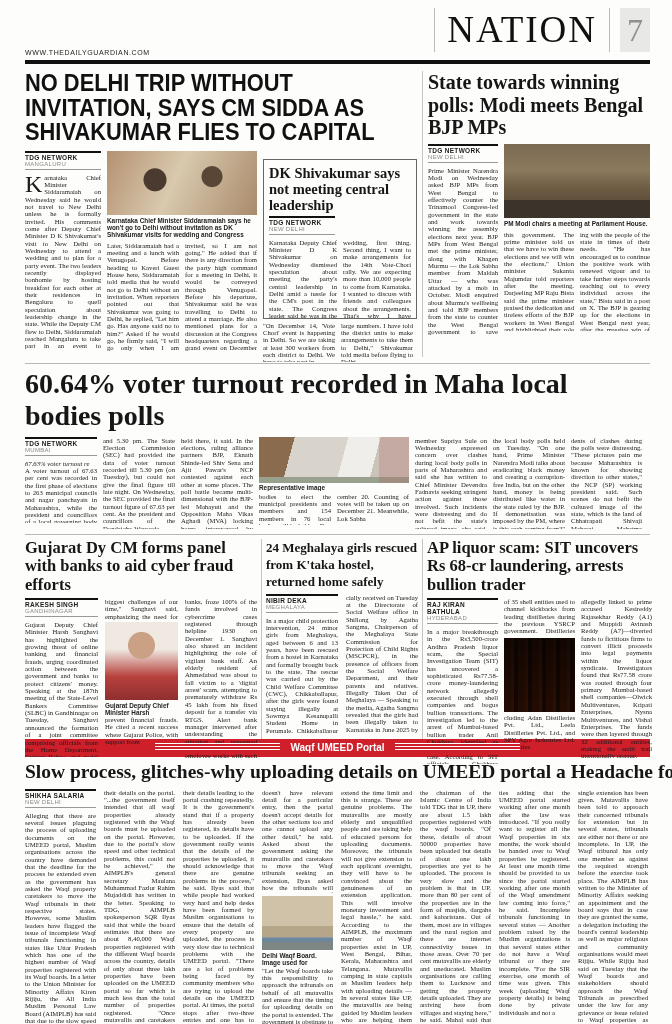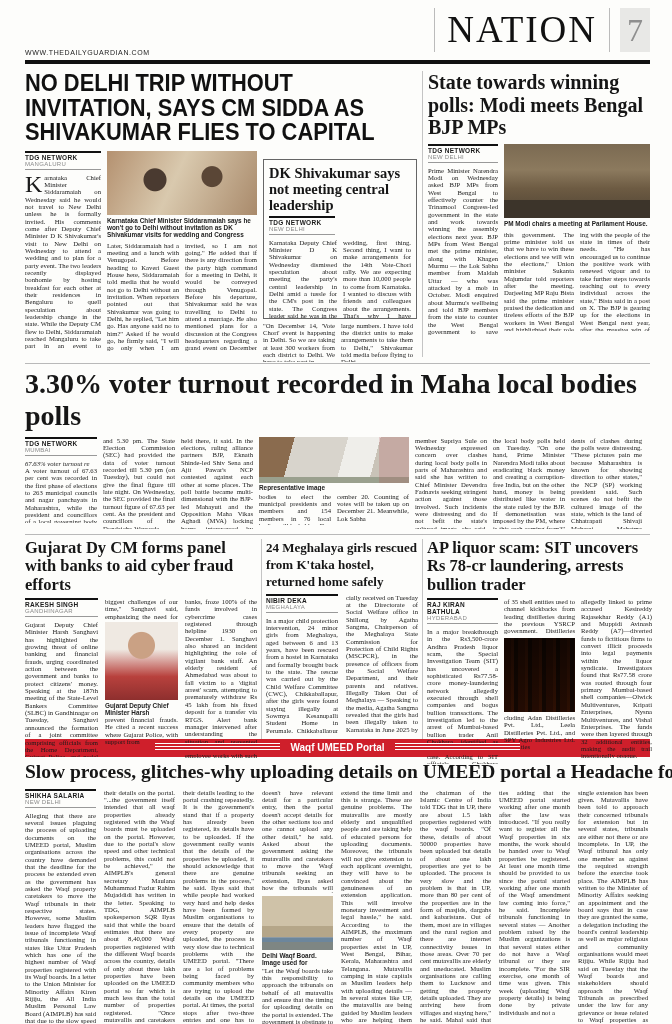--- a/index.html
+++ b/index.html
@@ -124,21 +124,21 @@
               <div class="col bt" style="width:70px;height:100px;margin-left:6px;">ing with the people of the state in times of their needs. "He has encouraged us to continue the positive work with renewed vigour and to take further steps towards reaching out to every individual across the state," Bista said in a post on X. The BJP is gearing up for the elections in West Bengal next year, after the massive win of the BJP-JD(U) alliance in Bihar.</div>
             </div>
           </div>
         </div>
       </div>
     </div>
 
     <div class="hrule" style="margin:6px 0 4px;"></div>
 
     <div>
-      <div class="h-serif" style="font-size:28px;line-height:32px;">3.30% voter turnout recorded in Maha local bodies polls</div>
+      <div class="h-serif" style="font-size:28px;line-height:32px;">60.64% voter turnout recorded in Maha local bodies polls</div>
       <div class="row" style="margin-top:5px;height:92px;">
         <div class="col" style="width:72px;">
           <div class="byl">
             <span class="nm">TDG NETWORK</span>
             <span class="loc">MUMBAI</span>
           </div>
           <div class="bt" style="font-style:italic;">67.63% voter turnout re</div>
           <div class="bt" style="height:56px;">A voter turnout of 67.63 per cent was recorded in the first phase of elections to 263 municipal councils and nagar panchayats in Maharashtra, while the president and councillors of a local governing body in Dhule district were elected unopposed, officials said on Wednesday. The elections were held on Tuesday between 7.30 am</div>
         </div>
         <div class="col bt" style="width:72px;margin-left:6px;height:92px;">and 5.30 pm. The State Election Commission (SEC) had provided the data of voter turnout recorded till 5.30 pm (on Tuesday), but could not give the final figure till late night. On Wednesday, the SEC provided the final turnout figure of 67.63 per cent. As the president and councillors of the Dondaicha-Warwade Municipal Council in Dhule district of north Maharashtra were elected unopposed, polling was not</div>
@@ -195,21 +195,21 @@
               <span class="loc">MEGHALAYA</span>
             </div>
             <div class="bt" style="height:116px;">In a major child protection intervention, 24 minor girls from Meghalaya, aged between 6 and 13 years, have been rescued from a hostel in Karnataka and formally brought back to the state. The rescue was carried out by the Child Welfare Committee (CWC), Chikkaballapur, after the girls were found staying illegally at Sowmya Kesanupalli Student Home in Perumale, Chikkaballapur District. The children were offi-</div>
           </div>
           <div class="col bt" style="width:72px;margin-left:8px;height:140px;">cially received on Tuesday at the Directorate of Social Welfare office in Shillong by Agatha Sangma, Chairperson of the Meghalaya State Commission for Protection of Child Rights (MSCPCR), in the presence of officers from the Social Welfare Department, and their parents and relatives. Illegally Taken Out of Meghalaya — Speaking to the media, Agatha Sangma revealed that the girls had been illegally taken to Karnataka in June 2025 by an organisation named Lei Synshar Cultural Society.</div>
         </div>
       </div>
       <div class="vdiv" style="margin:0 4px;"></div>
 
       <div style="width:225px;">
-        <div class="h-serif" style="font-size:16.5px;line-height:18.5px;">AP liquor scam: SIT uncovers Rs 78-cr laundering, arrests bullion trader</div>
+        <div class="h-serif" style="font-size:16.5px;line-height:18.5px;">AP liquor scam: SIT uncovers Rs 68-cr laundering, arrests bullion trader</div>
         <div class="row" style="margin-top:4px;">
           <div class="col" style="width:71px;">
             <div class="byl">
               <span class="nm">RAJ KIRAN BATHULA</span>
               <span class="loc">HYDERABAD</span>
             </div>
             <div class="bt" style="height:136px;">In a major breakthrough in the Rs3,500-crore Andhra Pradesh liquor scam, the Special Investigation Team (SIT) has uncovered a sophisticated Rs77.58-crore money-laundering network allegedly executed through shell companies and bogus bullion transactions. The investigation led to the arrest of Mumbai-based bullion trader Anil Chokhara, identified as Accused No. 49 in the case. According to SIT officials, Chokhara masterminded a complex web</div>
           </div>
           <div class="col" style="width:71px;margin-left:6px;">
             <div class="bt" style="height:38px;">of 35 shell entities used to channel kickbacks from leading distilleries during the previous YSRCP government. Distilleries in-</div>

